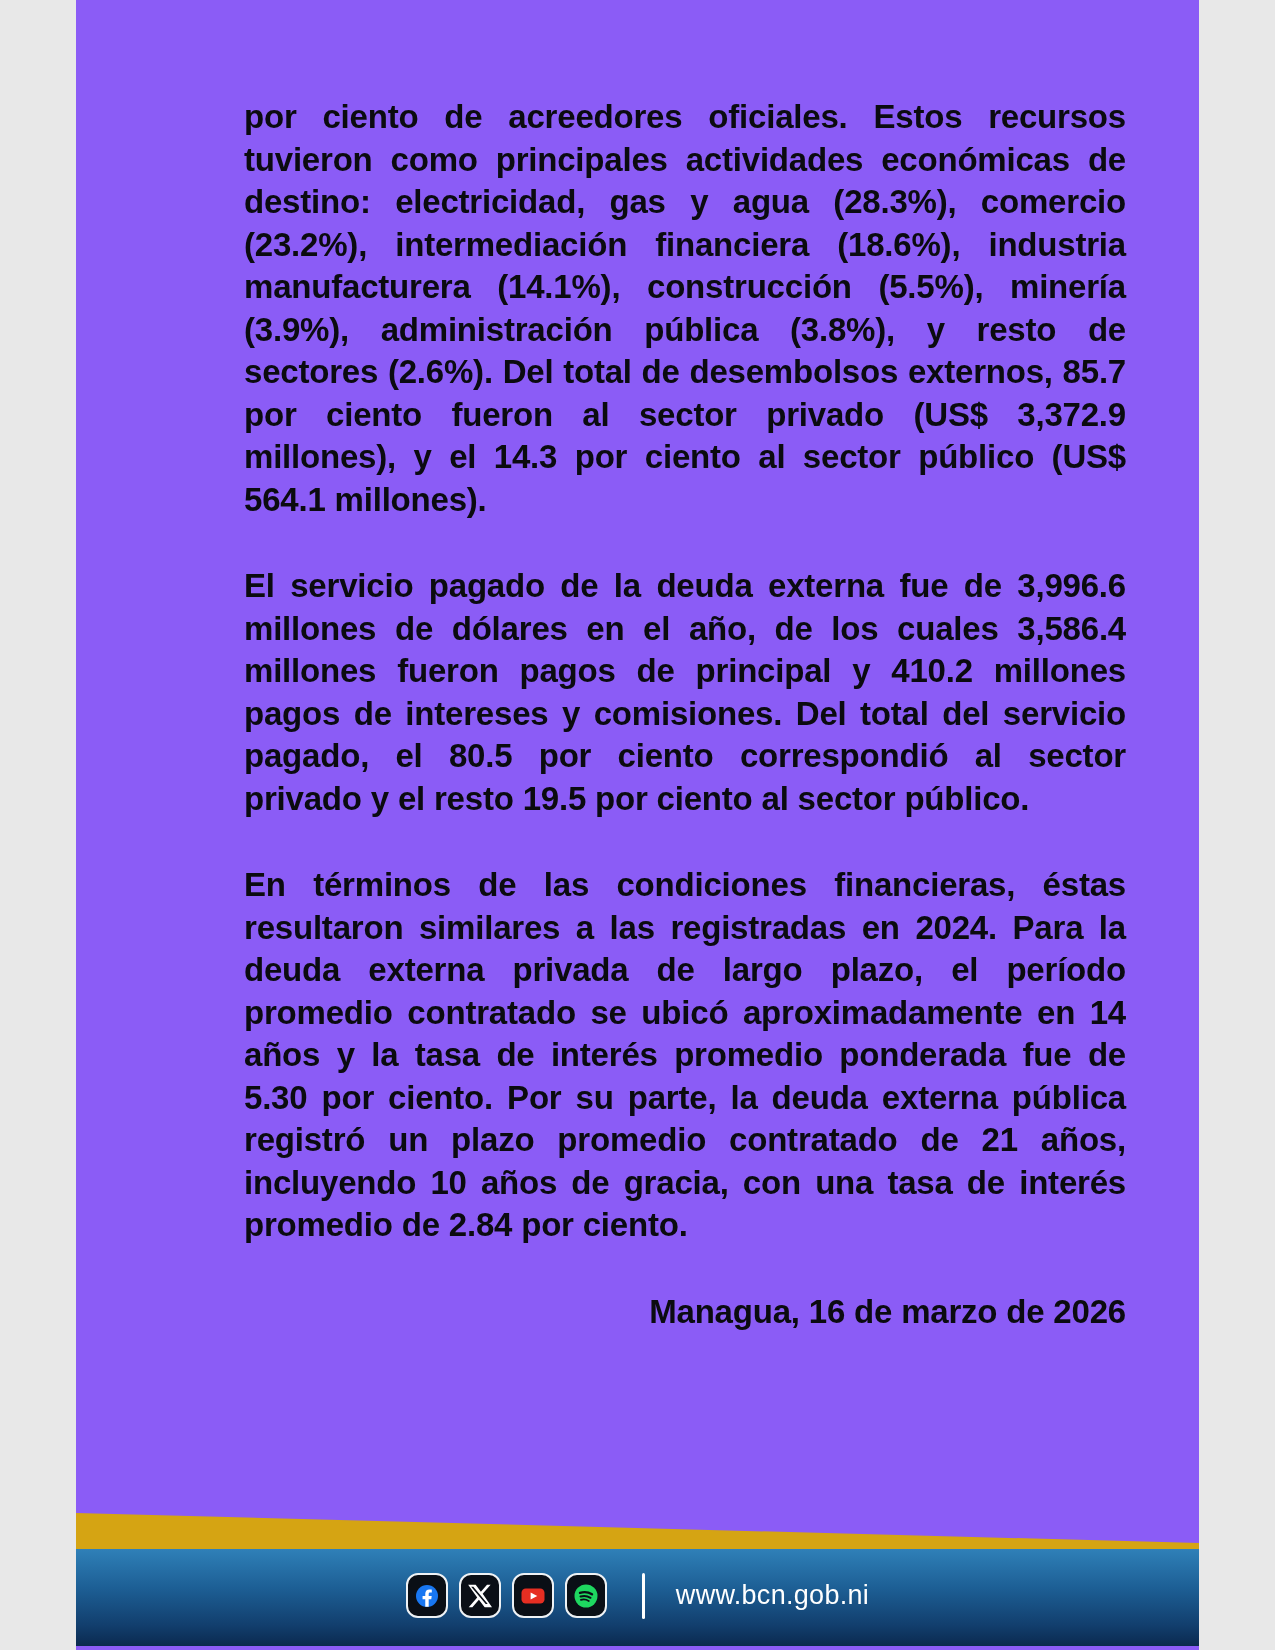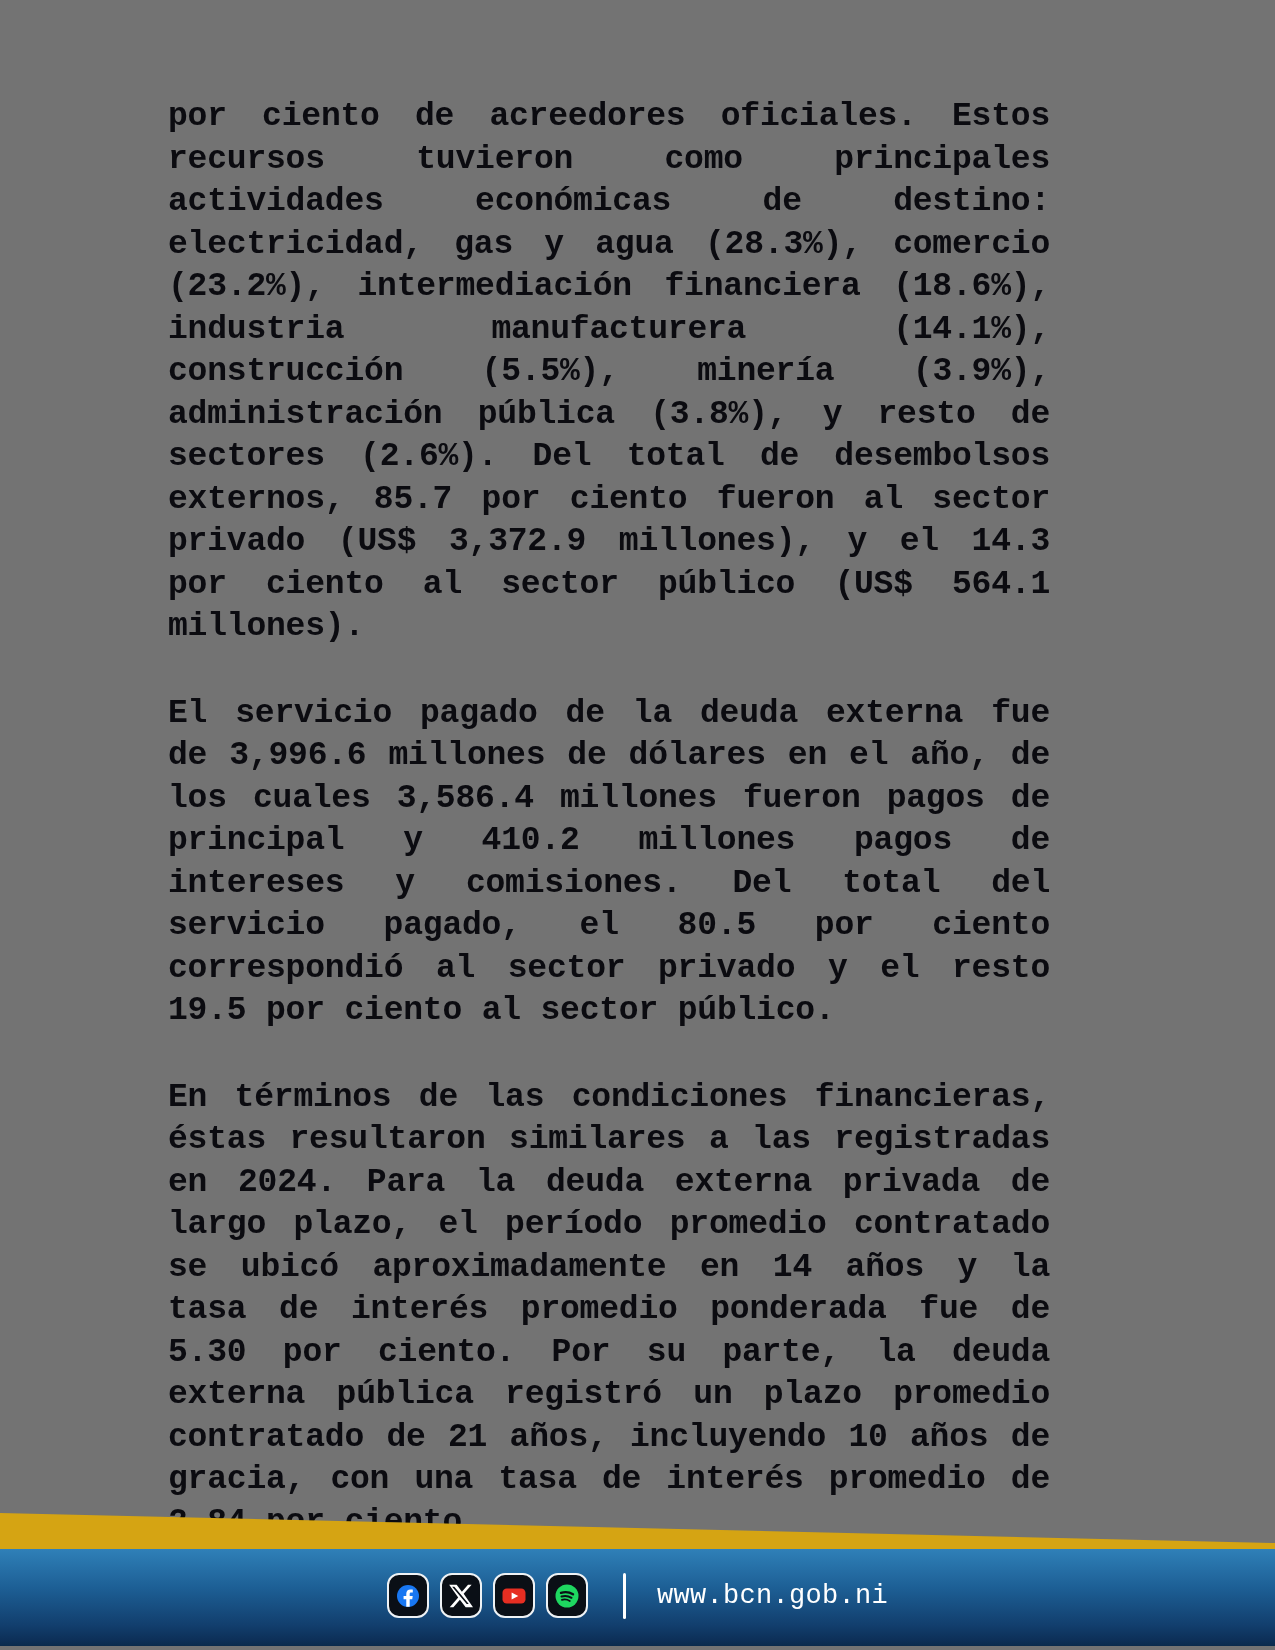--- a/index.html
+++ b/index.html
@@ -1,22 +1,22 @@
 <!DOCTYPE html>
 <html lang="es"><head>
 <meta charset="utf-8">
 <style>
   html,body{margin:0;padding:0;background:#e8e8e8;}
   .page{
     position:relative;
-    width:1275px;height:1650px;
-    background:#737373;
+    width:1123px;height:1650px;
+    background:#8b5cf6;
     overflow:hidden;
     margin:0 auto;
-    font-family:Liberation Mono, monospace;
+    font-family:Liberation Sans, sans-serif;
   }
   .body-text{
     position:absolute;
     left:168px; top:96px; width:882px;
     color:#0b0b10;
     font-weight:700;
     font-size:33px;
     line-height:42.5px;
     letter-spacing:-0.2px;
   }

